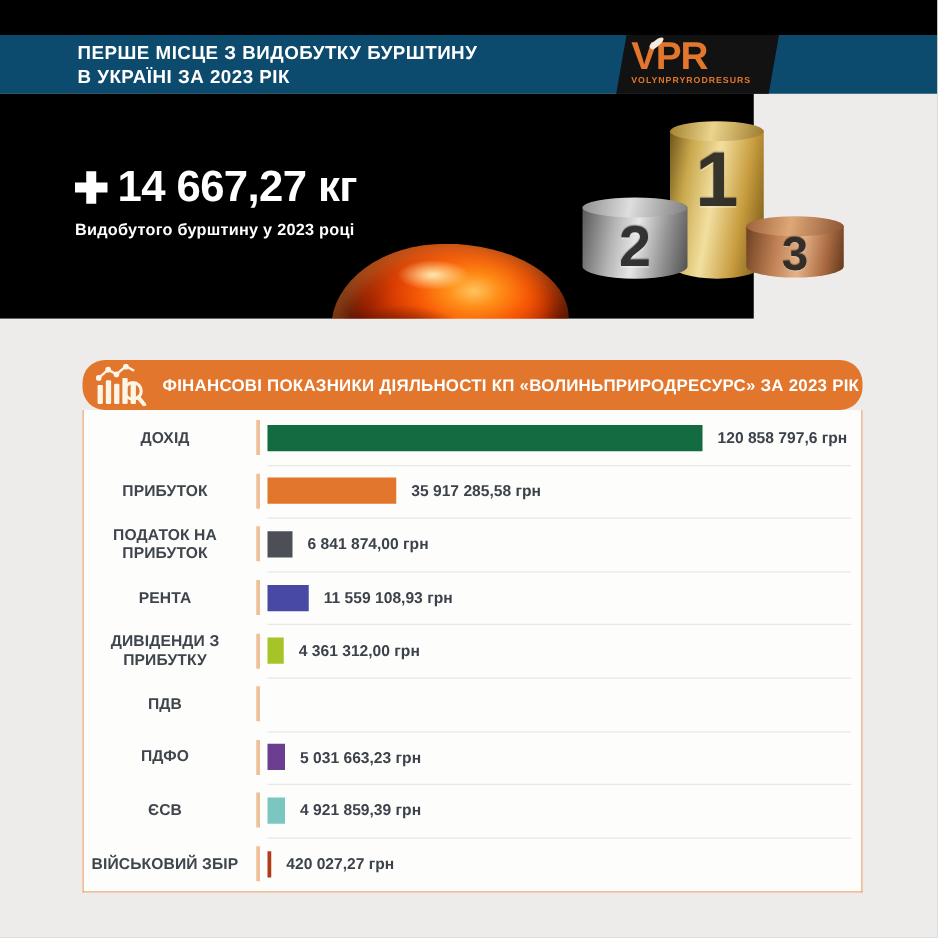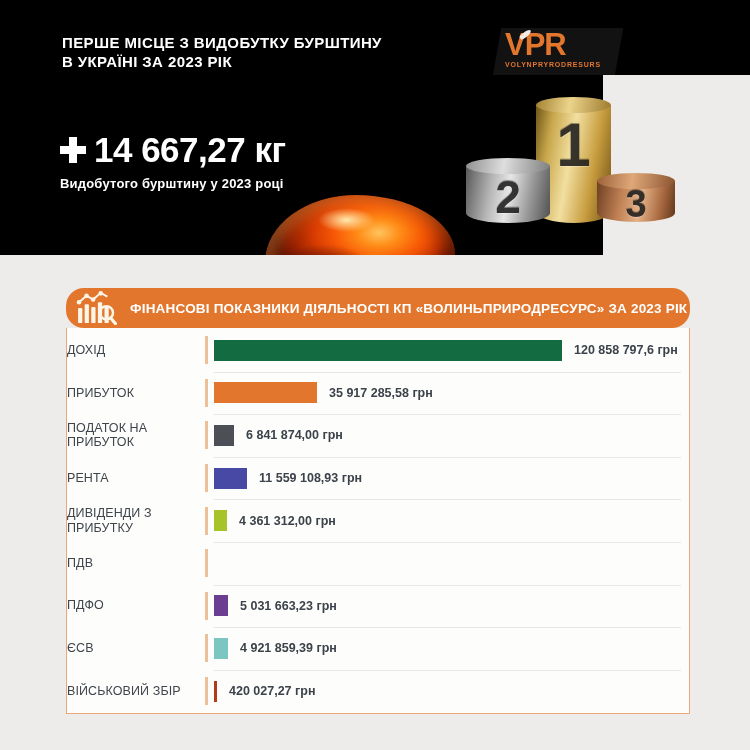--- a/index.html
+++ b/index.html
@@ -2,21 +2,21 @@
 <html><head>
 <meta charset="utf-8">
 <style>
   * { margin:0; padding:0; box-sizing:border-box; }
   html,body { background:#cfcfcf; }
   body { font-family:"Liberation Sans", sans-serif; }
   .stage { position:relative; width:750px; height:750px; margin:0 auto; overflow:hidden; background:#edecea; }
 
   
   .black-top { position:absolute; left:0; top:0; width:750px; height:28px; background:#000; }
-  .orange-band { position:absolute; left:0; top:28px; width:750px; height:47px; background:#000000; overflow:hidden; }
+  .orange-band { position:absolute; left:0; top:28px; width:750px; height:47px; background:#0c4a6e; overflow:hidden; }
   .band-titles { position:absolute; left:62px; top:5px; color:#fff; font-weight:700; font-size:15px; line-height:19px; letter-spacing:.4px; }
   .logo-plate { position:absolute; left:497px; top:-4px; width:122px; height:56px; background:#121212; transform:skewX(-10deg); }
   .logo-inner { position:absolute; left:505px; top:0px; width:118px; height:47px; text-align:left; }
   .logo-text { color:#e2762c; font-weight:700; font-size:31px; line-height:33px; letter-spacing:-1px; }
   .logo-sub { color:#e2762c; font-weight:700; font-size:7px; letter-spacing:.8px; margin-top:0px; }
   .pick-head { position:absolute; left:14px; top:4px; width:13px; height:5px; background:#f2ece2; border-radius:40% 60% 60% 40%; transform:rotate(-38deg); }
 
   .hero { position:absolute; left:0; top:75px; width:603px; height:180px; background:#000; }
   .hero-left { position:absolute; left:60px; top:55px; color:#fff; }
   .amount-row { display:flex; align-items:center; }
@@ -62,21 +62,21 @@
 
   
   .lower { position:absolute; left:0; top:255px; width:750px; height:495px; background:#edecea; }
   .card { position:absolute; left:66px; top:33px; width:624px; }
   .card-header { display:flex; align-items:center; height:40px; background:#e2762c; padding:0 10px 0 8px;border-radius:18px; }
   .card-header-icon { flex:0 0 auto; margin-right:12px; display:flex; align-items:center; }
   .card-header-title { color:#fff; font-weight:700; font-size:13.5px; letter-spacing:.2px; white-space:nowrap; }
   .card-body { background:#fdfdfc; border:1px solid #eca87b; border-top:none; height:386px; padding-top:1px; }
   .row { position:relative; display:flex; align-items:center; height:42.6px; }
   .row:not(:first-child)::before { content:""; position:absolute; left:147px; right:8px; top:0; height:1px; background:#e8e7e4; }
-  .row-label { width:130px; text-align:left; font-size:12.5px; font-weight:400; color:#3f454c; line-height:1.18; letter-spacing:.1px; }
+  .row-label { width:130px; text-align:center; font-size:12.5px; font-weight:700; color:#3f454c; line-height:1.18; letter-spacing:.1px; }
   .row-tick { width:3px; height:28px; background:#eec09a; margin-left:8px; flex:0 0 auto; }
   .row-body { display:flex; align-items:center; margin-left:6px; flex:1; min-width:0; }
   .bar { height:21px; flex:0 0 auto; }
   .bar-value { margin-left:12px; font-size:12.5px; font-weight:700; color:#3c424a; white-space:nowrap; }
 </style>
 </head>
 <body>
 
 <div class="stage">
 

